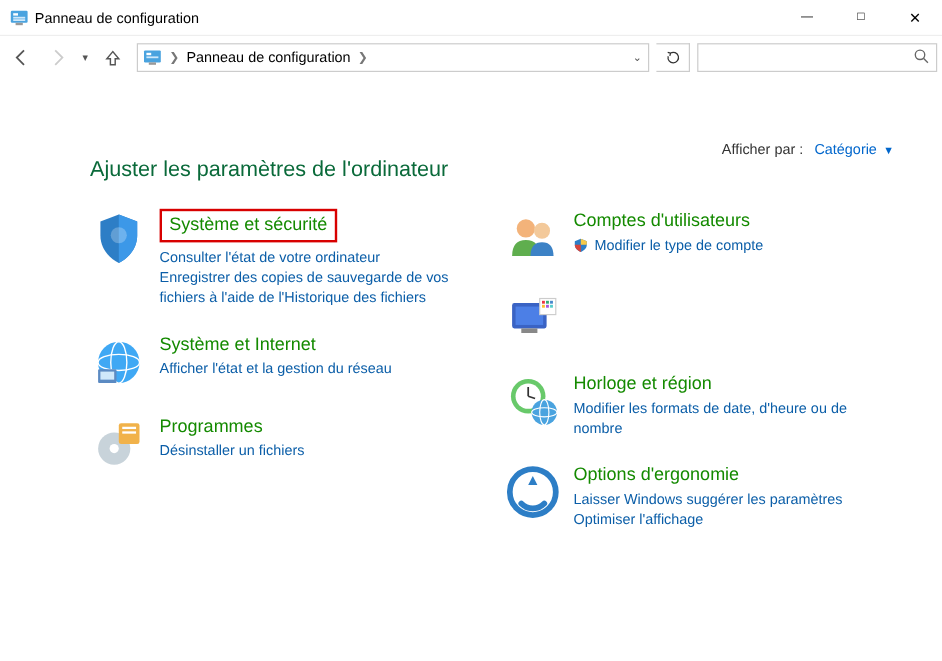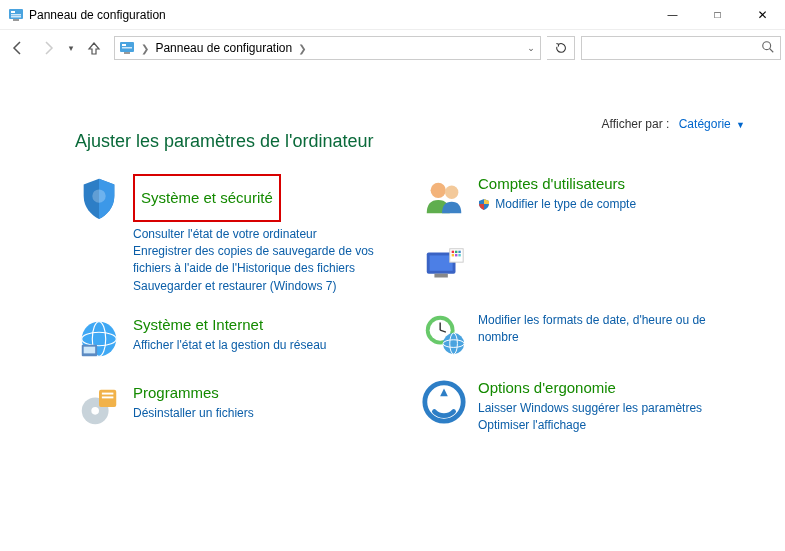--- a/index.html
+++ b/index.html
@@ -43,21 +43,21 @@
   .viewby .caret { color:#0066cc; font-size:9px; margin-left:2px; }
   
   .columns { display:flex; gap: 20px; }
   .col { flex:1; }
   
   .category { display:flex; margin-bottom: 20px; align-items:flex-start; }
   .cat-icon { width: 48px; height: 48px; flex-shrink:0; display:flex; align-items:center; justify-content:center; margin-right: 10px; }
   .cat-icon svg { width:46px; height:46px; }
   .cat-body { flex:1; padding-top:0; }
   .cat-title { color: #148a00; font-size: 15px; display:inline-block; line-height:1.3; }
-  .cat-title.highlight { border: 2px solid #d80000; padding: 12px 6px; margin-bottom:2px;}
+  .cat-title.highlight { border: 2px solid #d80000; padding: 2px 6px; margin-bottom:2px;}
   .subs { margin-top: 2px; }
   .sub { color: #0b5ea8; font-size: 12px; line-height: 1.45; display:block; }
   .sub .shield { display:inline-block; vertical-align:-2px; margin-right:2px; }
   .sub .shield svg{width:12px;height:12px;}
 </style>
 </head>
 <body>
 
 <div class="titlebar">
   <span class="cp-icon">
@@ -149,21 +149,20 @@
               <path d="M24 4 L40 10 V22 C40 34 32 42 24 46 C16 42 8 34 8 22 V10 Z" fill="#2d7ec6"></path>
               <path d="M24 4 L40 10 V22 C40 34 32 42 24 46 V4 Z" fill="#3c98e8"></path>
               <circle cx="24" cy="22" r="7" fill="#fff" opacity="0.25"></circle>
             </svg>
         </div>
         <div class="cat-body">
           <span class="cat-title highlight">Système et sécurité</span>
           <div class="subs">
             <span class="sub">Consulter l'état de votre ordinateur</span>
             <span class="sub">Enregistrer des copies de sauvegarde de vos fichiers à l'aide de l'Historique des fichiers</span>
-            <span class="sub">Sauvegarder et restaurer (Windows 7)</span>
           </div>
         </div>
       </div>
 
       <div class="category">
         <div class="cat-icon">
           <svg viewBox="0 0 48 48">
               <circle cx="24" cy="24" r="18" fill="#3fa8f4"></circle>
               <ellipse cx="24" cy="24" rx="18" ry="7" fill="none" stroke="#fff" stroke-width="1.2"></ellipse>
               <ellipse cx="24" cy="24" rx="7" ry="18" fill="none" stroke="#fff" stroke-width="1.2"></ellipse>
@@ -249,20 +248,21 @@
               <circle cx="20" cy="20" r="15" fill="#68c96a"></circle>
               <circle cx="20" cy="20" r="11" fill="#fff"></circle>
               <line x1="20" y1="20" x2="20" y2="12" stroke="#333" stroke-width="1.5"></line>
               <line x1="20" y1="20" x2="26" y2="22" stroke="#333" stroke-width="1.5"></line>
               <circle cx="34" cy="34" r="11" fill="#4aa3df"></circle>
               <ellipse cx="34" cy="34" rx="11" ry="4" fill="none" stroke="#fff" stroke-width="1"></ellipse>
               <ellipse cx="34" cy="34" rx="4" ry="11" fill="none" stroke="#fff" stroke-width="1"></ellipse>
             </svg>
         </div>
         <div class="cat-body">
+          <span class="cat-title">Horloge et région</span>
           <div class="subs">
             <span class="sub">Modifier les formats de date, d'heure ou de nombre</span>
           </div>
         </div>
       </div>
 
       <div class="category">
         <div class="cat-icon">
           <svg viewBox="0 0 48 48">
               <circle cx="24" cy="24" r="20" fill="none" stroke="#2d7ec6" stroke-width="5"></circle>

